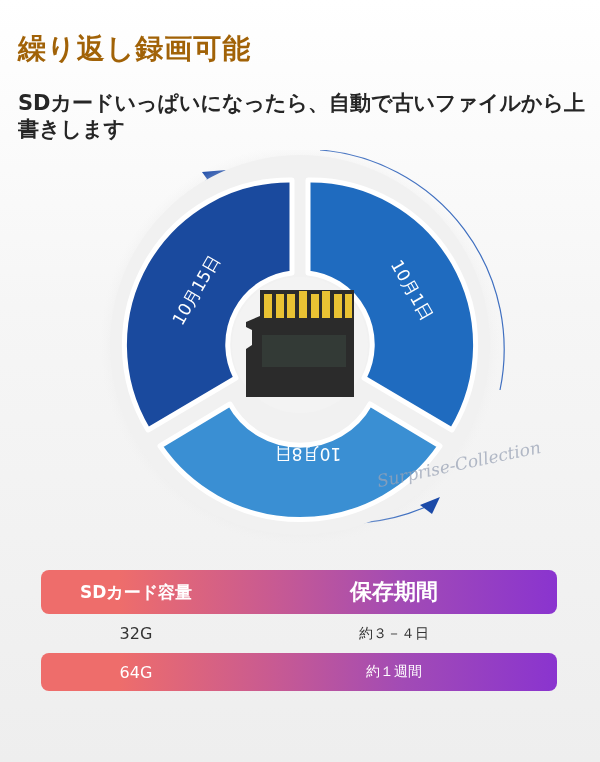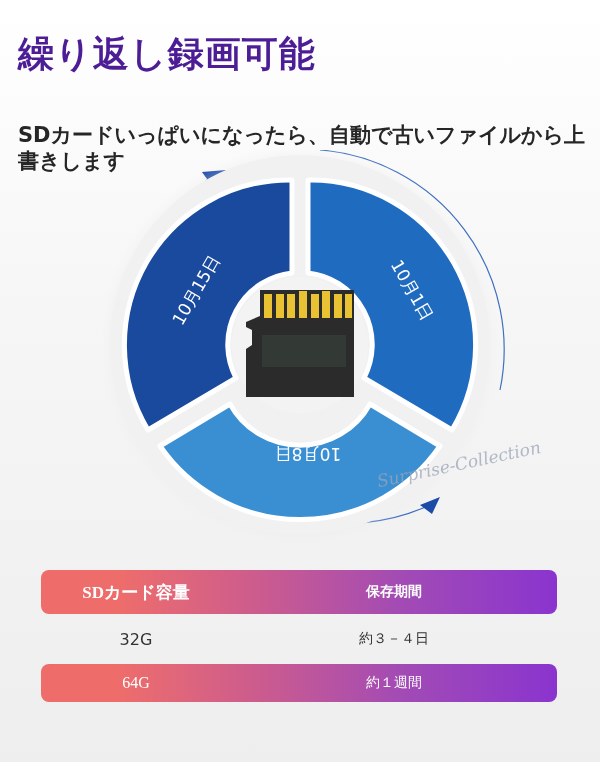--- a/index.html
+++ b/index.html
@@ -1,30 +1,30 @@
 <!DOCTYPE html>
 <html><head>
 <meta charset="utf-8">
 <style>
   html,body{margin:0;padding:0;}
   body{width:600px;height:762px;overflow:hidden;position:relative;
     background:linear-gradient(180deg,#ffffff 0%,#f6f6f6 40%,#eeeeee 100%);
     font-family:"DejaVu Sans","Liberation Sans",sans-serif;color:#222;}
-  .title{position:absolute;left:18px;top:30px;font-size:36px;font-weight:bold;color:#4c1d95;letter-spacing:1px;}
-  .subtitle{position:absolute;left:18px;top:90px;width:570px;font-size:21px;line-height:26px;color:#262626;font-weight:bold;margin-top:32px;}
+  .title{position:absolute;left:18px;top:30px;font-size:28px;font-weight:bold;color:#a16207;letter-spacing:1px;}
+  .subtitle{position:absolute;left:18px;top:90px;width:570px;font-size:21px;line-height:26px;color:#262626;font-weight:bold;}
   .diagram{position:absolute;left:0;top:150px;width:600px;height:410px;}
   .table{position:absolute;left:41px;top:570px;width:516px;}
   .row{height:44px;border-radius:8px;display:flex;align-items:center;margin-bottom:0;}
-  .row.grad{background:linear-gradient(90deg,#ee6d6b 0%,#ee6d6b 15%,#c85a92 45%,#a24bb5 70%,#8a34cf 100%);color:#fff;font-family:Liberation Serif, serif;}
-  .row.plain{height:50px;color:#333;}
+  .row.grad{background:linear-gradient(90deg,#ee6d6b 0%,#ee6d6b 15%,#c85a92 45%,#a24bb5 70%,#8a34cf 100%);color:#fff;}
+  .row.plain{height:39px;color:#333;}
   .cell{text-align:center;font-size:16px;}
   .c1{width:190px;}
   .c2{width:326px;font-size:14px;}
   .hdr .cell{font-size:17px;font-weight:bold;}
-  .hdr .c2{font-size:14px;}
+  .hdr .c2{font-size:22px;}
 </style>
 </head>
 <body>
 
 <div class="title">繰り返し録画可能</div>
 <div class="subtitle">SDカードいっぱいになったら、自動で古いファイルから上書きします</div>
 
 <div class="diagram">
   <svg width="600" height="410" viewBox="0 150 600 410" xmlns="http://www.w3.org/2000/svg">
     <defs>

